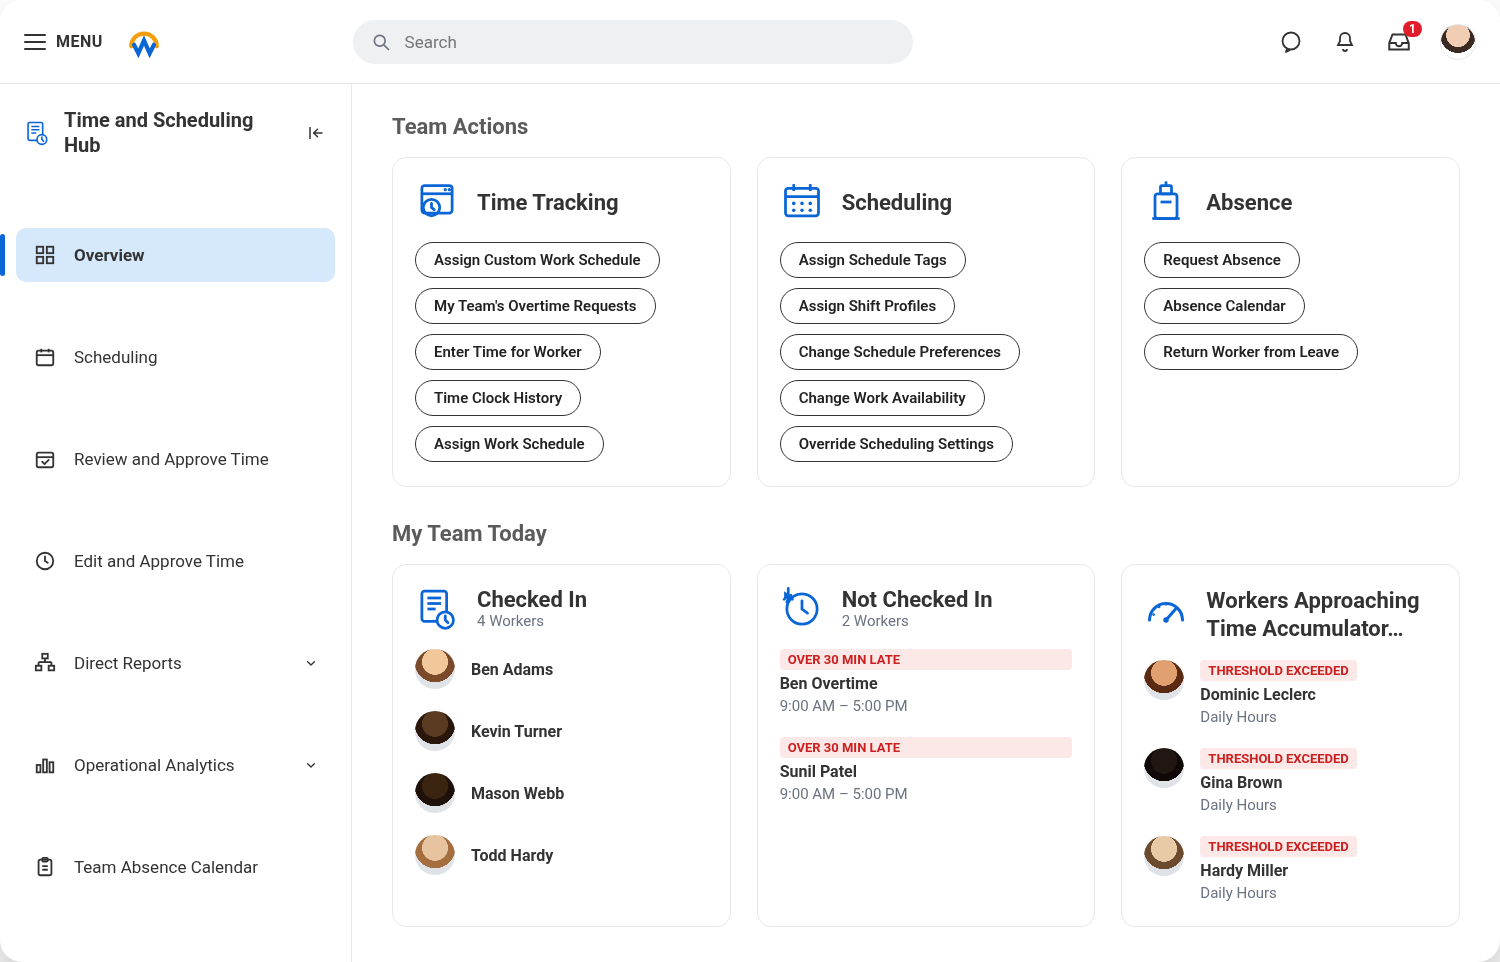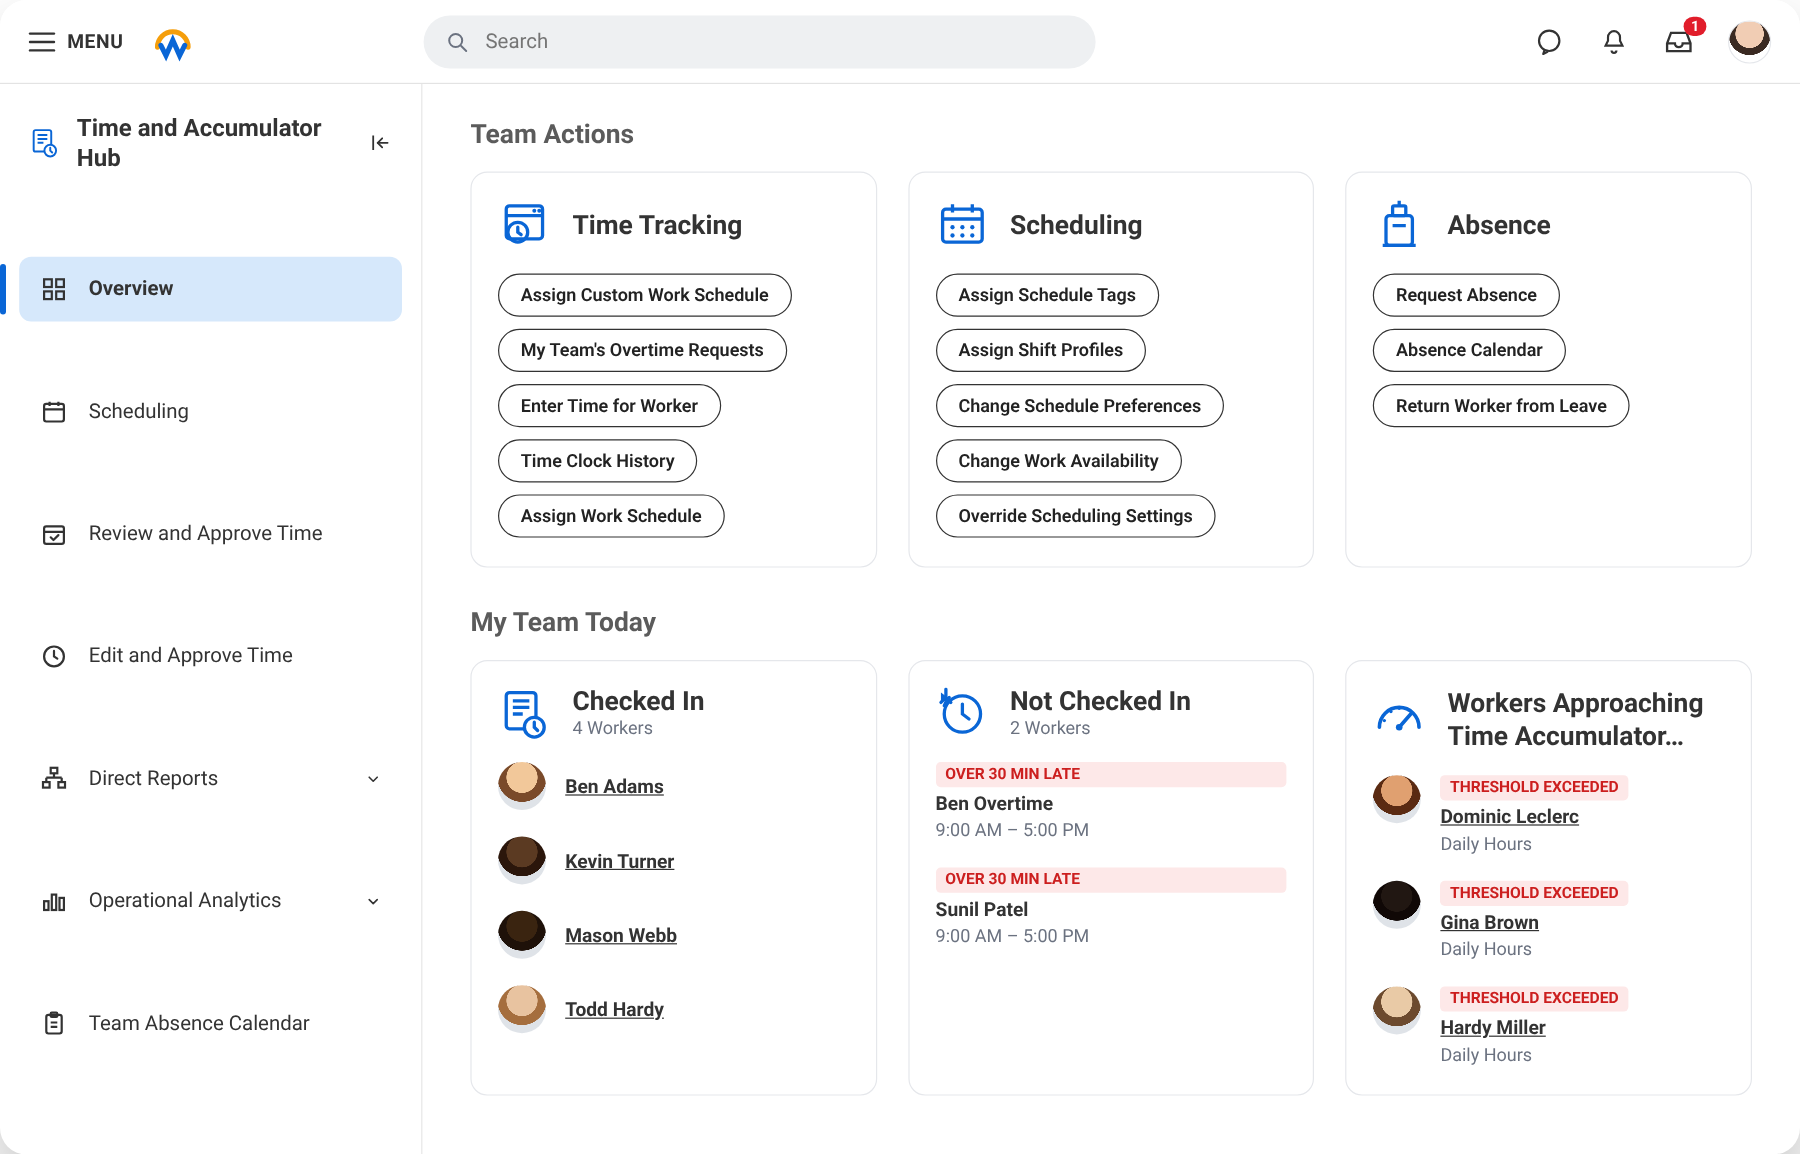--- a/index.html
+++ b/index.html
@@ -1,20 +1,20 @@
 <!DOCTYPE html>
 <html><head>
 <meta charset="utf-8">
 <style>
   * { box-sizing: border-box; font-family: -apple-system, BlinkMacSystemFont, "Segoe UI", Roboto, Arial, sans-serif; }
   body { margin: 0; background: #fff; color: #333; }
   .app { width: 1500px; height: 962px; display: flex; flex-direction: column; overflow: hidden; border-radius: 22px; box-shadow: 0 30px 60px rgba(0,0,0,.25); margin: 0 auto; }
 
   
-  .topbar { height: 70px; border-bottom: 1px solid #e3e3e3; display: flex; align-items: center; padding: 0 24px; gap: 18px; background:#fff; }
+  .topbar { height: 84px; border-bottom: 1px solid #e3e3e3; display: flex; align-items: center; padding: 0 24px; gap: 18px; background:#fff; }
   .menu-btn { display:flex; align-items:center; gap:10px; font-weight:700; letter-spacing:.5px; color:#333; cursor:pointer;}
   .hamburger { width:22px; height:16px; position:relative;}
   .hamburger span{position:absolute;left:0;right:0;height:2px;background:#333;border-radius:2px;}
   .hamburger span:nth-child(1){top:0;} .hamburger span:nth-child(2){top:7px;} .hamburger span:nth-child(3){bottom:0;}
   .logo { width:34px; height:34px; margin-left:6px; }
   .search { flex:0 0 560px; margin:0 auto; height:44px; background:#eef0f2; border-radius:999px; display:flex; align-items:center; padding:0 18px; gap:12px; color:#6b7280;}
   .search input{ border:0; outline:0; background:transparent; font-size:17px; color:#333; flex:1;}
   .top-icons{ margin-left:auto; display:flex; align-items:center; gap:28px;}
   .icon-btn{ width:26px; height:26px; display:flex; align-items:center; justify-content:center; color:#333; cursor:pointer; position:relative;}
   .badge{position:absolute; top:-8px; right:-10px; background:#e11d2b; color:#fff; font-size:12px; font-weight:700; border-radius:10px; padding:1px 6px;}
@@ -41,21 +41,21 @@
   .card-head{display:flex; align-items:center; gap:18px; margin-bottom:18px;}
   .card-head .big-icon{width:44px;height:44px;color:#0a66d6;}
   .card-title{font-size:22px; font-weight:700; color:#333;}
   .pill-list{display:flex; flex-direction:column; gap:10px; align-items:flex-start;}
   .pill{border:1.5px solid #333; border-radius:999px; padding:8px 18px; font-size:15px; font-weight:600; color:#222; cursor:pointer; display:inline-flex;}
 
   .today .card-head{align-items:flex-start;}
   .subtle{color:#6b7280; font-size:15px;}
   .worker-list{display:flex; flex-direction:column; gap:22px; margin-top:8px;}
   .worker{display:flex; align-items:center; gap:16px;}
-  .worker .name{font-weight:700; font-size:16px;text-decoration:underline;}
+  .worker .name{font-weight:700; font-size:16px;}
   .tag{display:inline-block; background:#fde8e8; color:#cc1f1f; font-weight:700; font-size:13px; padding:3px 8px; border-radius:4px;}
   .entry{display:flex; flex-direction:column; gap:4px;}
   .entry .time{color:#6b7280; font-size:15px;}
   .acc  .worker{align-items:flex-start;}
   .acc .meta{font-size:15px;color:#6b7280;}
 
   
   svg{display:block;}
 </style>
 </head>
@@ -115,21 +115,21 @@
         <div class="nav-icon">
           <svg width="34" height="34" viewBox="0 0 32 32">
               <rect x="5" y="3" width="18" height="22" rx="2" fill="none" stroke="#0a66d6" stroke-width="2"></rect>
               <line x1="9" y1="8" x2="19" y2="8" stroke="#0a66d6" stroke-width="2"></line>
               <line x1="9" y1="12" x2="19" y2="12" stroke="#0a66d6" stroke-width="2"></line>
               <line x1="9" y1="16" x2="15" y2="16" stroke="#0a66d6" stroke-width="2"></line>
               <circle cx="22" cy="24" r="6" fill="#fff" stroke="#0a66d6" stroke-width="2"></circle>
               <path d="M22 21v3l2 2" stroke="#0a66d6" stroke-width="2" fill="none" stroke-linecap="round"></path>
             </svg>
         </div>
-        <div class="hub-title">Time and Accumulator Hub</div>
+        <div class="hub-title">Time and Scheduling Hub</div>
         <div class="collapse-btn">
           <svg width="18" height="18" viewBox="0 0 24 24">
               <line x1="4" y1="4" x2="4" y2="20" stroke="#333" stroke-width="2"></line>
               <path d="M14 7l-5 5 5 5" fill="none" stroke="#333" stroke-width="2" stroke-linecap="round" stroke-linejoin="round"></path>
               <line x1="9" y1="12" x2="20" y2="12" stroke="#333" stroke-width="2" stroke-linecap="round"></line>
             </svg>
         </div>
       </div>
       <nav class="nav" id="nav">
           <div class="nav-item active">

